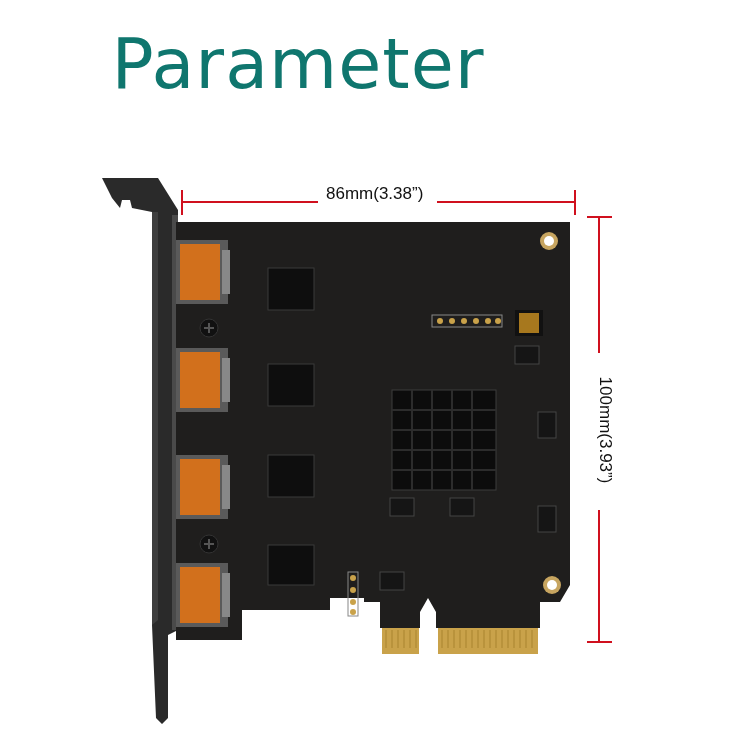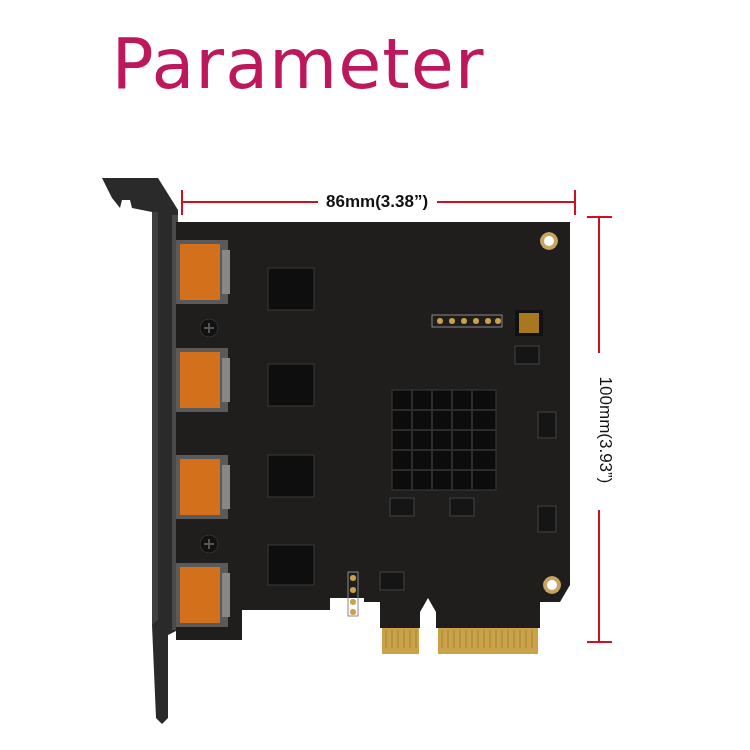--- a/index.html
+++ b/index.html
@@ -1,22 +1,22 @@
 <!DOCTYPE html>
 <html><head>
 <meta charset="utf-8">
 <style>
   html, body { margin: 0; padding: 0; background: #ffffff; }
   body { width: 750px; height: 750px; position: relative; overflow: hidden;
          font-family: "DejaVu Sans", sans-serif; }
   .title { position: absolute; left: 0; width: 596px; top: 22px; text-align: center;
-           font-size: 70px; color: #be185d; letter-spacing: 1px; line-height: 84px; }
+           font-size: 70px; color: #0f766e; letter-spacing: 1px; line-height: 84px; }
   .dim-label { position: absolute; font-family: "Liberation Sans", sans-serif;
                font-size: 17px; color: #111; background: #fff; white-space: nowrap; }
-  .h-dim-label { left: 320px; top: 192px; padding: 0 6px; font-weight: bold; }
+  .h-dim-label { left: 320px; top: 184px; padding: 0 6px; }
   .v-dim-label { left: 580px; top: 420px; transform-origin: center; transform: rotate(90deg);
                  padding: 0 6px; width: 110px; text-align: center; margin-left: -36px; }
   svg { position: absolute; left: 0; top: 0; }
 </style>
 </head>
 <body>
 
 <div class="title">Parameter</div>
 
 <svg width="750" height="750" viewBox="0 0 750 750">

